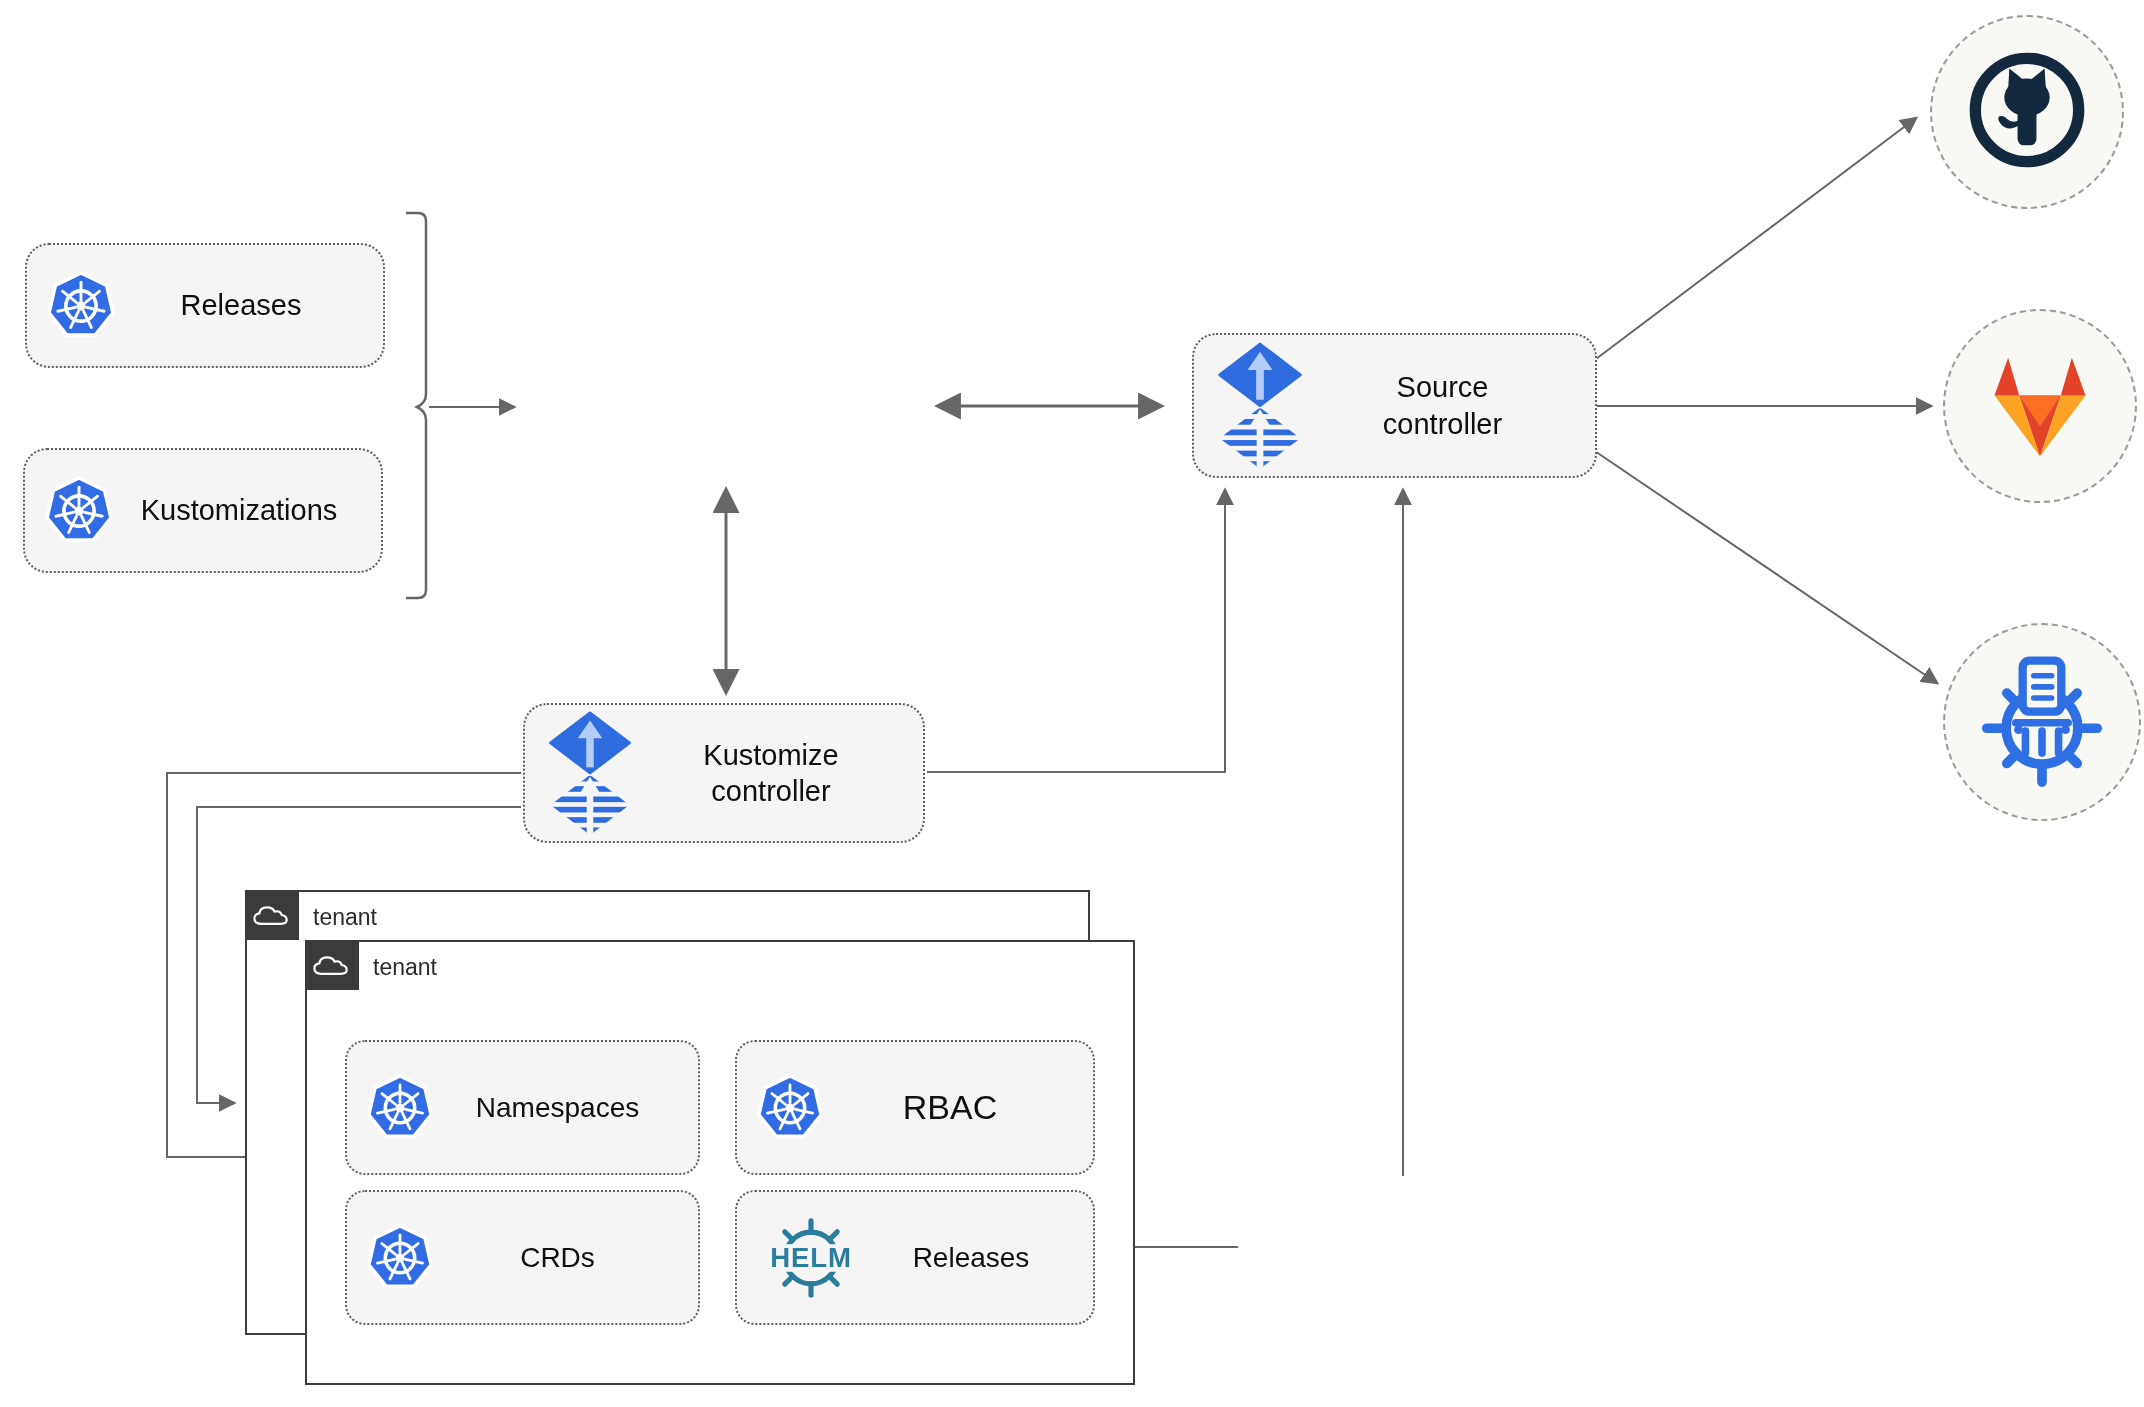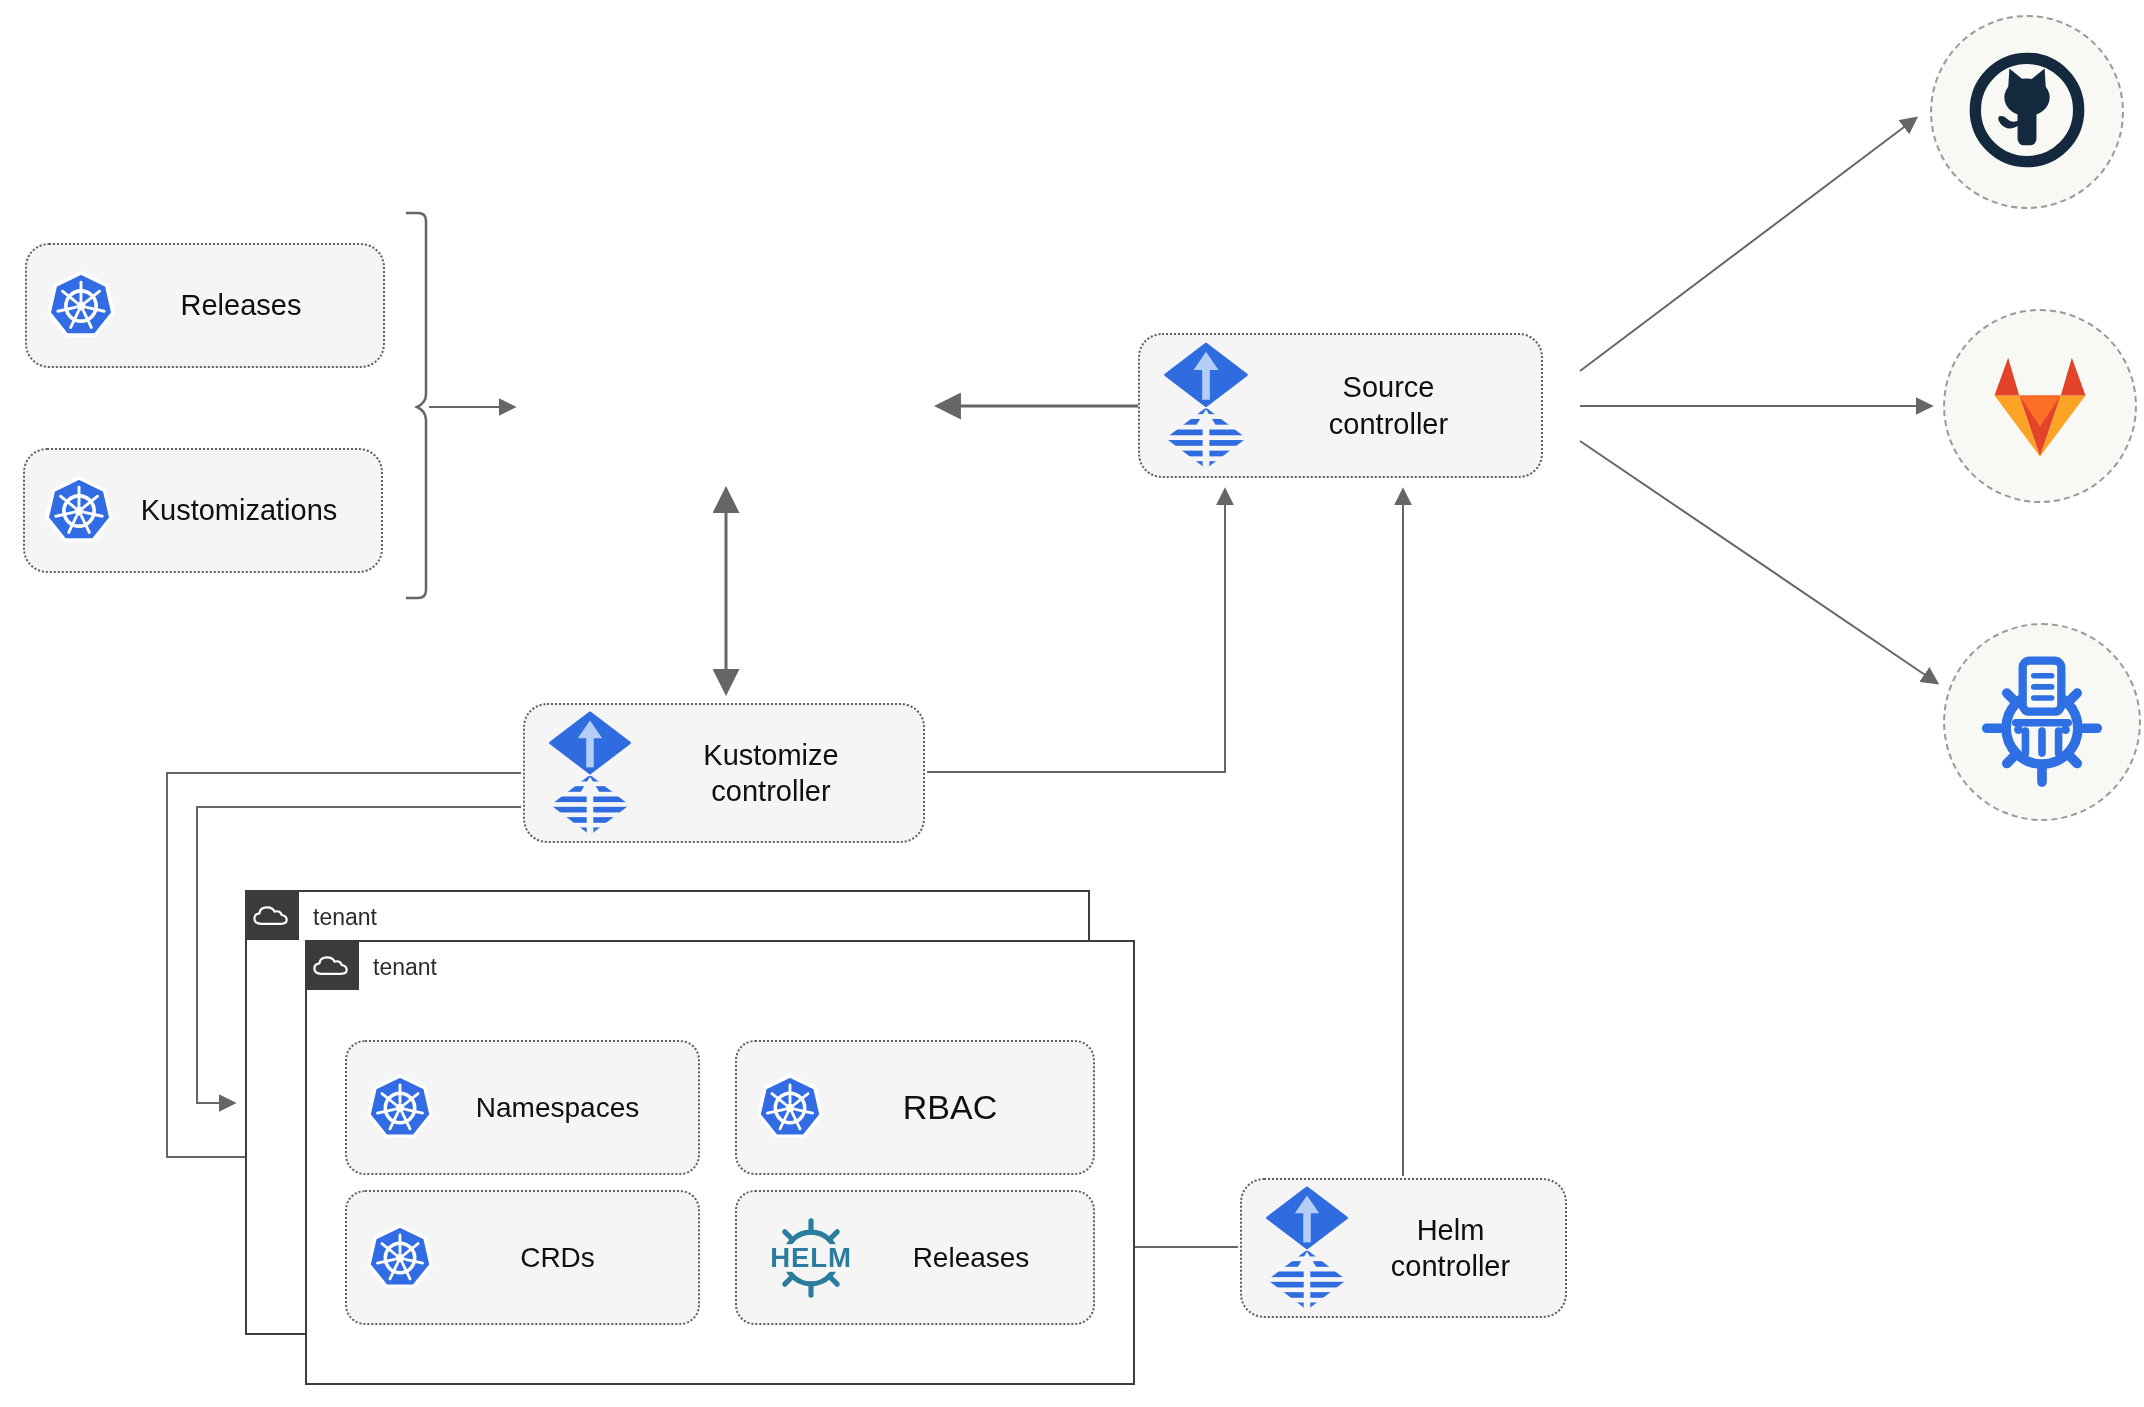--- a/index.html
+++ b/index.html
@@ -170,46 +170,38 @@
   <div class="node" style="left:23px;top:448px;width:360px;height:125px">
     <span class="icwrap">
       <svg width="72" height="72">
           <use href="#sym-k8s"></use>
         </svg>
     </span>
     <div class="nlabel">Kustomizations</div>
   </div>
 
 
-  <div class="node" style="left:1138px;top:333px;width:405px;height:145px">
+  <div class="node" style="left:1192px;top:333px;width:405px;height:145px">
     <span class="icwrap">
       <svg width="96" height="127">
           <use href="#sym-flux"></use>
         </svg>
     </span>
     <div class="nlabel narrow">Source controller</div>
   </div>
 
   <div class="node" style="left:523px;top:703px;width:402px;height:140px">
     <span class="icwrap">
       <svg width="94" height="124">
           <use href="#sym-flux"></use>
         </svg>
     </span>
     <div class="nlabel narrow">Kustomize controller</div>
   </div>
 
-  <div class="node" style="left:1240px;top:1178px;width:327px;height:140px">
-    <span class="icwrap">
-      <svg width="94" height="124">
-          <use href="#sym-flux"></use>
-        </svg>
-    </span>
-    <div class="nlabel narrow">Helm controller</div>
-  </div>
 
   <div class="tenant" style="left:245px;top:890px;width:845px;height:445px">
     <div class="tab">
       <svg width="42" height="30">
           <use href="#sym-cloud"></use>
         </svg>
     </div>
     <div class="tlabel">tenant</div>
   </div>
 

